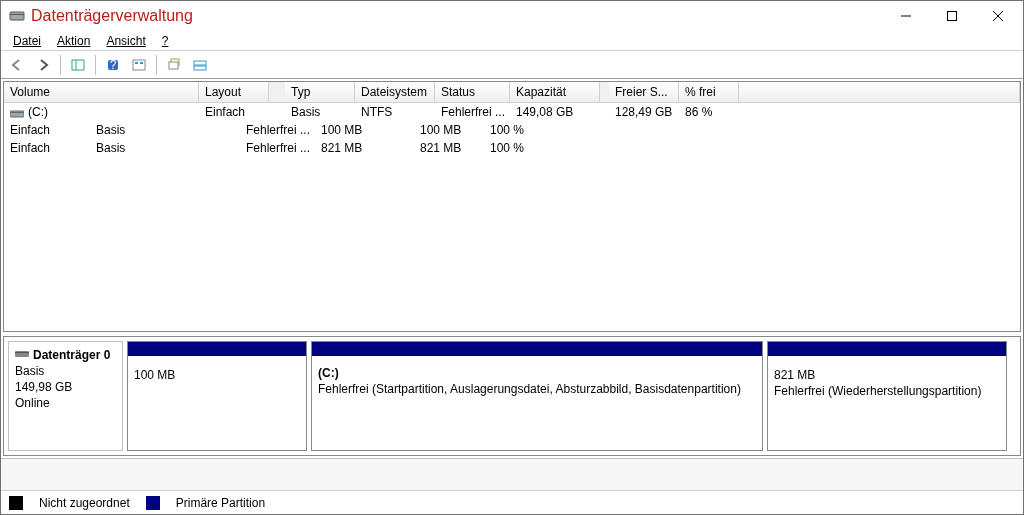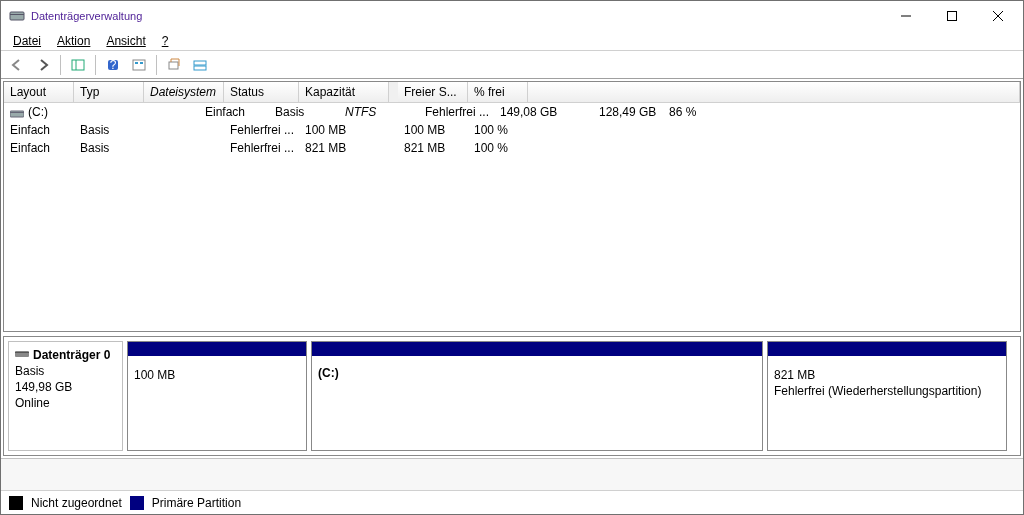--- a/index.html
+++ b/index.html
@@ -1,52 +1,52 @@
 <!DOCTYPE html>
 <html><head>
 <meta charset="utf-8">
 <style>
   * { box-sizing: border-box; margin: 0; padding: 0; font-family: "Segoe UI", Tahoma, sans-serif; font-size: 12px; }
   body { background: #fff; width: 1024px; height: 515px; overflow: hidden; display: flex; flex-direction: column; border: 1px solid #707070; }
   
   .titlebar { height: 30px; display: flex; align-items: center; padding: 0 2px 0 8px; background: #fff; }
   .titlebar .app-icon { width: 16px; height: 16px; margin-right: 6px; display:inline-flex; align-items:center; justify-content:center; }
-  .titlebar .title { flex: 1; font-size: 11px; color: #4c1d95; }
+  .titlebar .title { flex: 1; font-size: 16px; color: #b91c1c; }
   .win-btn { width: 46px; height: 30px; display: flex; align-items: center; justify-content: center; color: #000; }
   
   .menubar { height: 20px; display: flex; align-items: center; padding: 0 4px; background: #fff; border-bottom: 1px solid #d0d0d0; text-decoration: underline; }
   .menubar .menu-item { padding: 2px 8px; cursor: default; }
   .menubar .menu-item .ul { text-decoration: underline; }
   
   .toolbar { height: 28px; display: flex; align-items: center; padding: 2px 4px; border-bottom: 1px solid #a0a0a0; gap: 2px; }
   .tb-btn { width: 24px; height: 24px; display:flex; align-items:center; justify-content:center; border: 1px solid transparent; }
   .tb-sep { width: 1px; height: 20px; background: #c0c0c0; margin: 0 3px; }
   
   .volume-panel { flex: 1; border: 1px solid #888; margin: 2px; display: flex; flex-direction: column; min-height: 0; overflow: hidden; }
   .vol-header { display: flex; background: #f0f0f0; border-bottom: 1px solid #d0d0d0; }
   .vol-header .col { border-right: 1px solid #d0d0d0; padding: 3px 6px; font-weight: 400; white-space: nowrap; overflow: hidden; text-overflow: ellipsis; background: linear-gradient(#fff,#eee); }
   .vol-body { flex: 1; overflow: auto; background: #fff; }
   .vol-row { display: flex; }
   .vol-row .cell { padding: 2px 6px; white-space: nowrap; overflow: hidden; }
   .vol-icon { width: 14px; height: 10px; display:inline-block; vertical-align:middle; margin-right: 4px; }
-  .c0 { width: 195px; } .c1 { width: 70px; } .c2 { width: 70px; } .c3 { width: 80px; font-style: italic; }
+  .c0 { width: 195px; } .c1 { width: 70px; } .c2 { width: 70px; margin-left: 16px; } .c3 { width: 80px; }
   .c4 { width: 75px; } .c5 { width: 90px; } .c6 { width: 70px; margin-left: 9px; } .c7 { width: 60px; } .crest { flex:1; }
   
   .disk-panel { height: 120px; border: 1px solid #888; margin: 2px; display: flex; flex-direction: row; padding: 4px; background: #fff; }
   .disk-info { width: 115px; border: 1px solid #c0c0c0; background: #fff; padding: 6px; margin-right: 4px; }
   .disk-info .disk-name { font-weight: 700; display:flex; align-items:center; gap:4px; }
   .disk-info .line { margin-top: 2px; }
   .partitions { flex: 1; display: flex; gap: 4px; }
   .part { border: 1px solid #888; display: flex; flex-direction: column; }
   .part-header { height: 14px; background: #000080; }
   .part-body { flex: 1; padding: 10px 6px 6px 6px; background: #fff; }
   .part-body .p-title { font-weight: 700; }
   .part-body .p-line { margin-top: 2px; }
   
-  .legend { height: 24px; border-top: 1px solid #d0d0d0; display: flex; align-items: center; padding: 2px 8px; gap: 8px; background: #fff; }
+  .legend { height: 24px; border-top: 1px solid #d0d0d0; display: flex; align-items: center; padding: 2px 8px; gap: 16px; background: #fff; }
   .legend .swatch { width: 14px; height: 14px; display:inline-block; vertical-align:middle; }
   .legend .sw-black { background: #000; }
   .legend .sw-blue { background: #000080; }
   .spacer { height: 32px; border-top: 1px solid #c0c0c0; background: #f7f7f7; }
 </style>
 </head>
 <body>
 
 <div class="titlebar">
   <span class="app-icon">
@@ -123,20 +123,21 @@
   <div class="tb-btn">
       <svg width="14" height="14">
         <rect x="1" y="3" width="12" height="4" fill="none" stroke="#39c"></rect>
         <rect x="1" y="8" width="12" height="4" fill="none" stroke="#39c"></rect>
       </svg>
     </div>
 </div>
 
 <div class="volume-panel">
   <div class="vol-header">
+    <div class="col c0">Volume</div>
     <div class="col c1">Layout</div>
     <div class="col c2">Typ</div>
     <div class="col c3">Dateisystem</div>
     <div class="col c4">Status</div>
     <div class="col c5">Kapazität</div>
     <div class="col c6">Freier S...</div>
     <div class="col c7">% frei</div>
     <div class="col crest"></div>
   </div>
   <div class="vol-body" id="vol-body">
@@ -191,20 +192,21 @@
       <div class="part" style="width: 180px;">
         <div class="part-header"></div>
         <div class="part-body">
           <div class="p-line">100 MB</div>
         </div>
       </div>
       <div class="part" style="width: 452px;">
         <div class="part-header"></div>
         <div class="part-body">
           <div class="p-title">(C:)</div>
+          <div class="p-line">Fehlerfrei (Startpartition, Auslagerungsdatei, Absturzabbild, Basisdatenpartition)</div>
         </div>
       </div>
       <div class="part" style="width: 240px;">
         <div class="part-header"></div>
         <div class="part-body">
           <div class="p-line">821 MB</div>
           <div class="p-line">Fehlerfrei (Wiederherstellungspartition)</div>
         </div>
       </div>
     </div>

